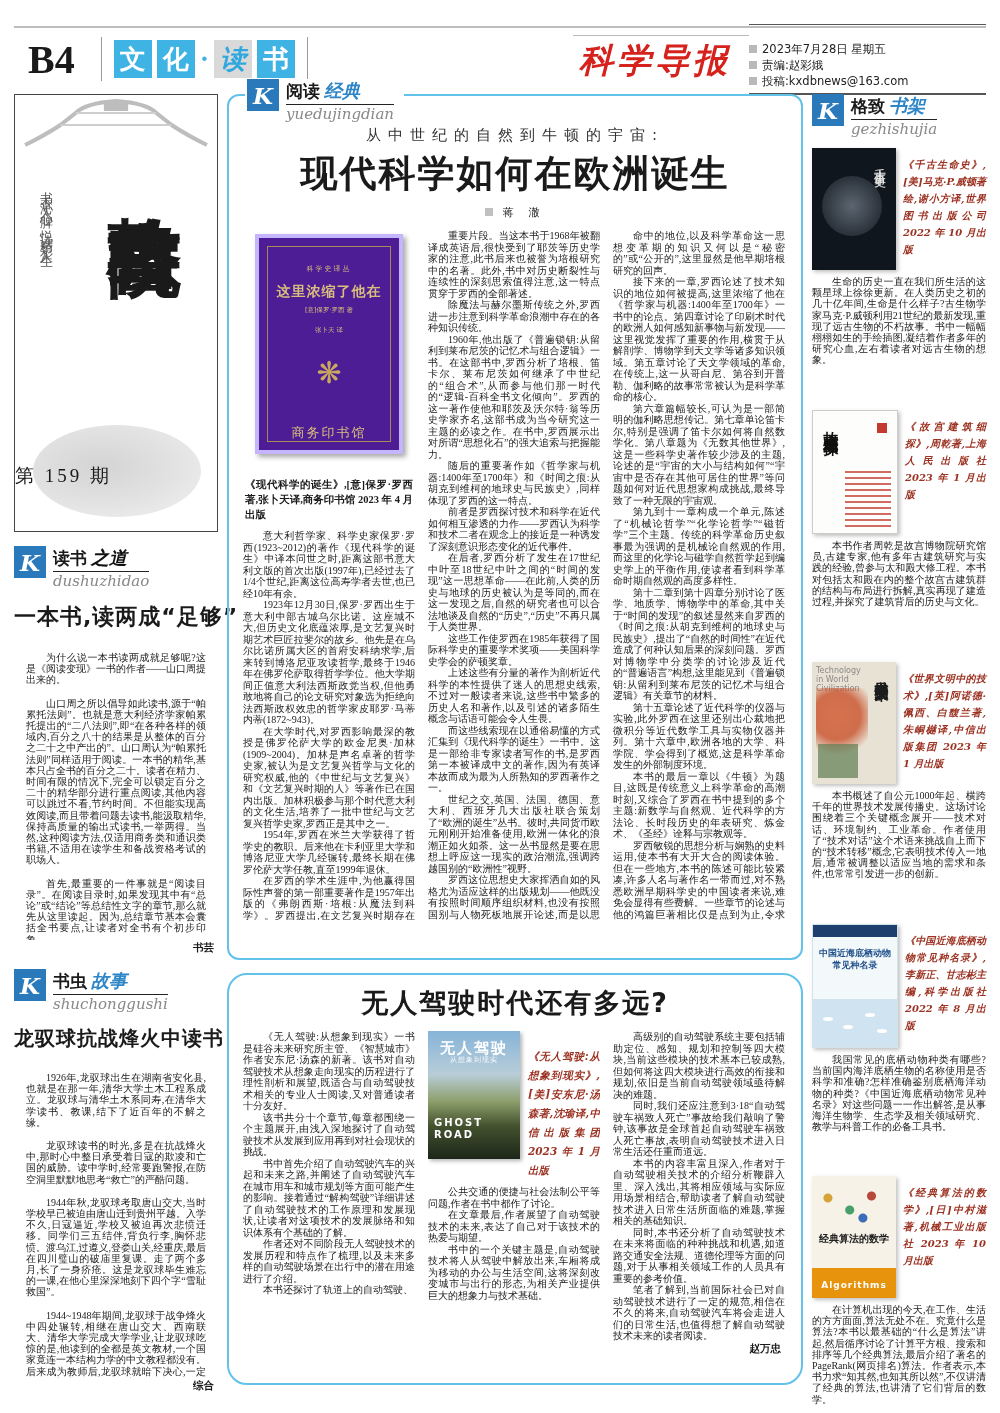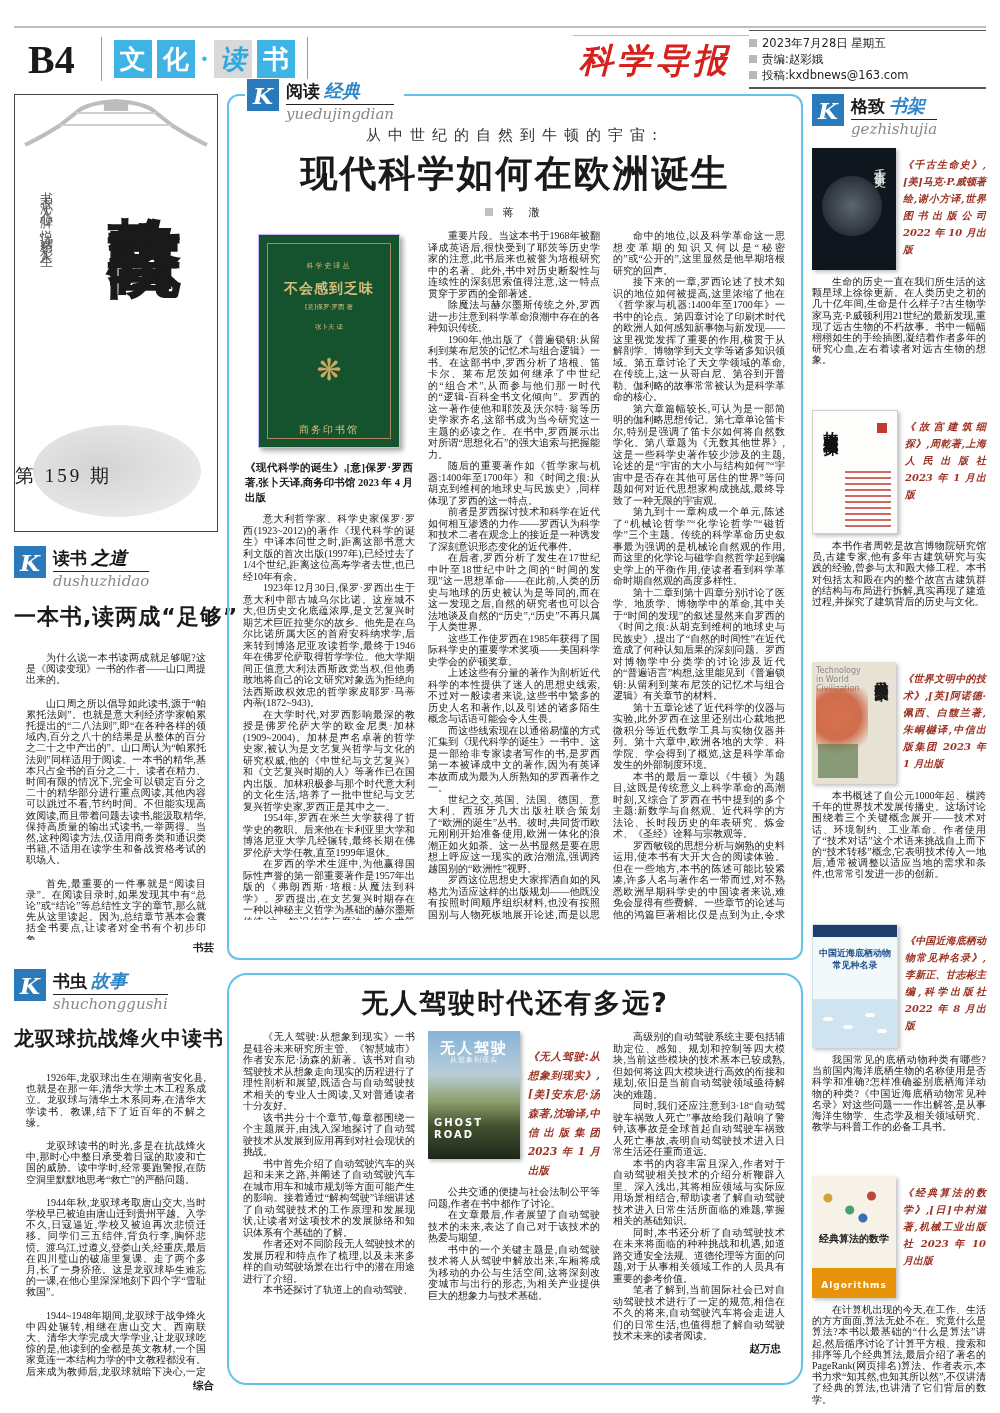--- a/index.html
+++ b/index.html
@@ -12,21 +12,21 @@
   .hdiv{width:1px;height:44px;background:#9a9a9a;margin:0 12px;}
   .secboxes{display:flex;align-items:center;gap:5px;}
   .secbox{width:38px;height:38px;background:#3fb3e4;color:#fff;font-weight:bold;
           font-size:26px;display:flex;align-items:center;justify-content:center;
           font-family:"DejaVu Sans",sans-serif;}
   .secbox.alt{background:#d9d9d9;color:#2fa7df;font-family:"DejaVu Serif",serif;font-style:italic;}
   .secdot{color:#3fb3e4;font-size:28px;font-weight:bold;}
   .hspacer{flex:1;}
   .paper{color:#d6221c;font-size:34px;font-weight:bold;font-style:italic;
          font-family:"DejaVu Serif",serif;letter-spacing:4px;border-top:1px solid #bbb;padding:2px 18px 0 6px;}
-  .hinfo{border-top:1px solid #555;border-bottom:2px solid #555;padding:4px 2px 4px 0;width:235px;}
+  .hinfo{border-top:1px solid #555;border-bottom:2px solid #555;padding:16px 2px 4px 0;width:235px;}
   .hinfo div{font-size:11.5px;line-height:16px;color:#222;font-family:"DejaVu Sans",sans-serif;}
   .hinfo div::before{content:"";display:inline-block;width:8px;height:8px;background:#b9b9b9;margin-right:5px;}
   
   .cols{position:absolute;left:14px;top:94px;width:972px;height:1305px;display:flex;gap:9px;}
   .leftcol{width:204px;flex:none;}
   .midcol{width:576px;flex:none;}
   .rightcol{width:174px;flex:none;}
   
   .mast{position:relative;height:436px;border:1px solid #444;overflow:hidden;background:#fff;}
   .roof{position:absolute;top:0;left:0;width:100%;height:58px;opacity:.65;}
@@ -61,29 +61,29 @@
   .kicker{text-align:center;font-size:15px;letter-spacing:7px;color:#333;margin-top:20px;
           font-family:"DejaVu Sans",sans-serif;}
   .mheadline{text-align:center;font-size:37px;font-weight:bold;letter-spacing:2px;margin:4px 0 6px;
              font-family:"DejaVu Sans",sans-serif;white-space:nowrap;}
   .byline{text-align:center;font-size:11px;letter-spacing:6px;color:#222;margin-bottom:10px;}
   .byline::before{content:"";display:inline-block;width:8px;height:8px;background:#c0c0c0;margin-right:10px;}
   .mcols{display:flex;gap:13px;height:690px;overflow:hidden;}
   .mcol{width:172px;flex:none;font-size:10px;line-height:11.5px;text-align:justify;overflow:hidden;}
   .mcol p{margin:0;text-indent:2em;}
   
-  .cover1{width:140px;height:212px;margin:4px auto 12px;background:#14532d;border:1px solid #c4b5fd;
+  .cover1{width:140px;height:212px;margin:4px auto 23px;background:#4c1d95;border:4px solid #c4b5fd;
           box-shadow:3px 3px 5px rgba(0,0,0,.35);position:relative;color:#d9bd7d;text-align:center;
           font-family:"DejaVu Serif",serif;}
   .cover1 .frame{position:absolute;inset:8px;border:1px solid #a78a56;}
   .c1series{font-size:7px;margin-top:26px;letter-spacing:2px;}
   .c1title{font-size:14px;font-weight:bold;margin-top:10px;letter-spacing:1px;}
   .c1auth{font-size:6.5px;margin-top:8px;}
   .c1orn{font-size:30px;margin-top:22px;color:#c9a85f;line-height:1;}
-  .c1pub{position:absolute;bottom:12px;left:0;right:0;font-size:10px;letter-spacing:2px;}
+  .c1pub{position:absolute;bottom:12px;left:0;right:0;font-size:13px;letter-spacing:2px;}
   .mcaption{font-size:10.5px;font-weight:bold;line-height:15px;text-align:justify;margin:2px 2px 8px;}
   
   .botbox{position:relative;height:412px;border:2px solid #63c2ea;border-radius:20px;margin-top:13px;
           padding:8px 14px;box-sizing:border-box;}
   .btitle{text-align:center;font-size:27px;font-weight:bold;letter-spacing:2px;margin:2px 0 10px;
           font-family:"DejaVu Sans",sans-serif;}
   .bcols{display:flex;gap:13px;height:330px;overflow:hidden;}
   .bcol{width:172px;flex:none;font-size:10px;line-height:11.5px;text-align:justify;overflow:hidden;}
   .bcol p{margin:0;text-indent:2em;}
   .bcoverrow{display:flex;gap:8px;margin-bottom:6px;}
@@ -238,21 +238,21 @@
 
         <div class="kicker">从中世纪的自然到牛顿的宇宙:</div>
         <div class="mheadline">现代科学如何在欧洲诞生</div>
         <div class="byline">蒋 澈</div>
 
         <div class="mcols">
           <div class="mcol">
             <div class="cover1">
               <div class="frame"></div>
               <div class="c1series">科学史译丛</div>
-              <div class="c1title">不会感到乏味</div>
+              <div class="c1title">这里浓缩了他在</div>
               <div class="c1auth">[意]保罗·罗西 著</div>
               <div class="c1auth">张卜天 译</div>
               <div class="c1orn">❋</div>
               <div class="c1pub">商务印书馆</div>
             </div>
             <div class="mcaption">《现代科学的诞生》,[意]保罗·罗西著,张卜天译,商务印书馆 2023 年 4 月出版</div>
             <div>
                 <p>意大利哲学家、科学史家保罗·罗西(1923~2012)的著作《现代科学的诞生》中译本问世之时,距离这部书意大利文版的首次出版(1997年),已经过去了1/4个世纪,距离这位高寿学者去世,也已经10年有余。</p>
                 <p>1923年12月30日,保罗·罗西出生于意大利中部古城乌尔比诺。这座城不大,但历史文化底蕴浓厚,是文艺复兴时期艺术巨匠拉斐尔的故乡。他先是在乌尔比诺所属大区的首府安科纳求学,后来转到博洛尼亚攻读哲学,最终于1946年在佛罗伦萨取得哲学学位。他大学期间正值意大利法西斯政党当权,但他勇敢地将自己的论文研究对象选为拒绝向法西斯政权效忠的哲学家皮耶罗·马蒂内蒂(1872~943)。</p>
                 <p>在大学时代,对罗西影响最深的教授是佛罗伦萨大学的欧金尼奥·加林(1909~2004)。加林是声名卓著的哲学史家,被认为是文艺复兴哲学与文化的研究权威,他的《中世纪与文艺复兴》和《文艺复兴时期的人》等著作已在国内出版。加林积极参与那个时代意大利的文化生活,培养了一批中世纪与文艺复兴哲学史家,罗西正是其中之一。</p>

